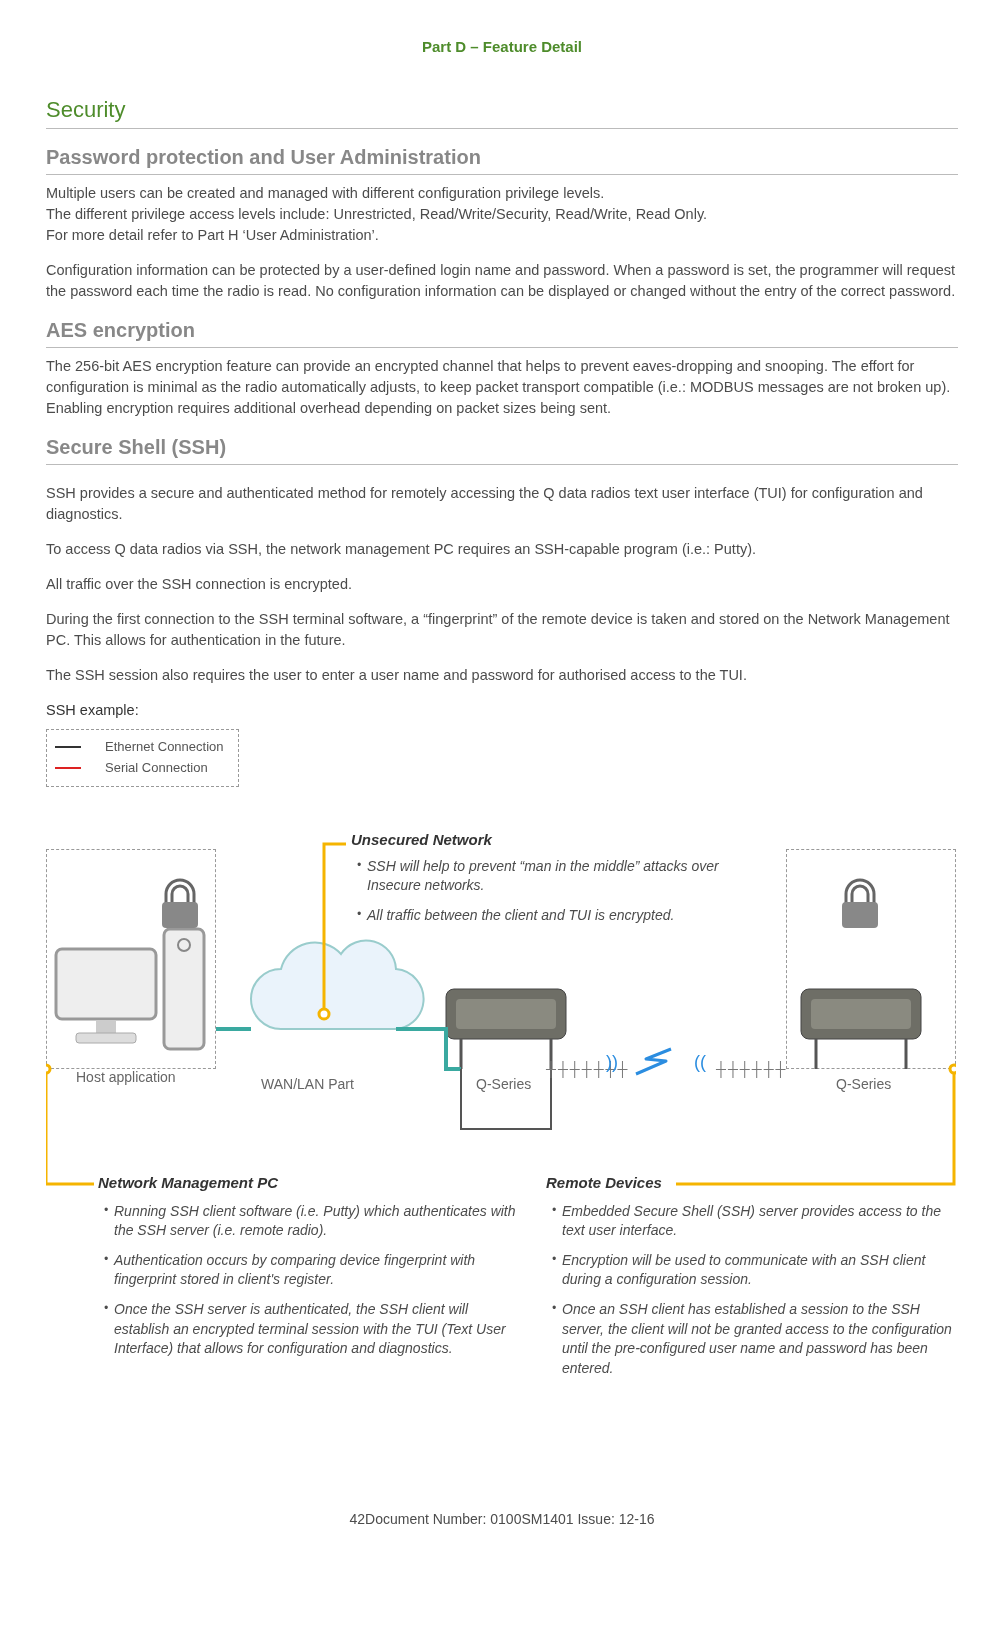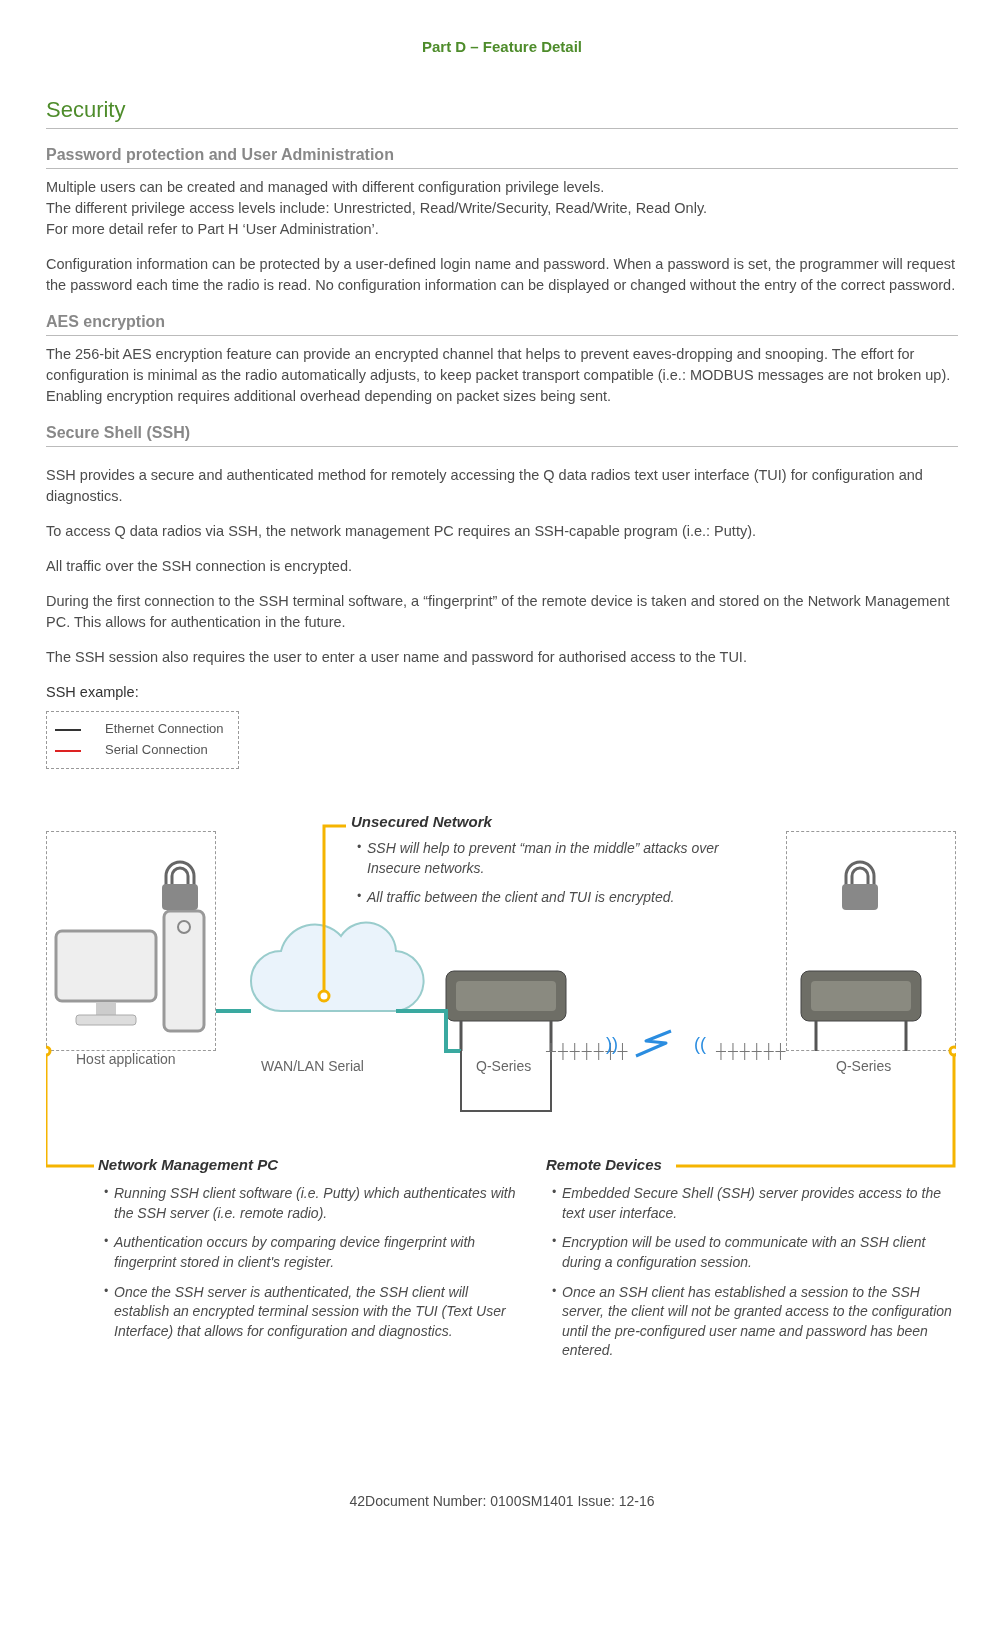--- a/index.html
+++ b/index.html
@@ -24,21 +24,21 @@
   .h1 {
     color: #4e8c2b;
     font-size: 22px;
     font-weight: 400;
     border-bottom: 1px solid #bbb;
     padding-bottom: 2px;
     margin-bottom: 14px;
   }
   .h2 {
     color: #888;
-    font-size: 16px;
+    font-size: 20px;
     font-weight: 600;
     border-bottom: 1px solid #bbb;
     padding-bottom: 2px;
     margin-top: 10px;
     margin-bottom: 8px;
   }
   .para {
     color: #4c4c4c;
     margin-bottom: 14px;
   }
@@ -196,21 +196,21 @@
     <path d="M0 340 L0 455 L48 455" fill="none" stroke="#f5b400" stroke-width="3"></path>
     <circle cx="0" cy="340" r="4" fill="#fff" stroke="#f5b400" stroke-width="3"></circle>
 
     <path d="M908 340 L908 455 L630 455" fill="none" stroke="#f5b400" stroke-width="3"></path>
     <circle cx="908" cy="340" r="4" fill="#fff" stroke="#f5b400" stroke-width="3"></circle>
 
     <path d="M625 320 L600 330 L620 332 L590 345" fill="none" stroke="#2b8de0" stroke-width="3" stroke-linejoin="round"></path>
   </svg>
 
   <div class="device-label" style="left:30px; top:338px;">Host application</div>
-  <div class="device-label" style="left:215px; top:345px;">WAN/LAN Serial</div>
+  <div class="device-label" style="left:215px; top:345px;">WAN/LAN Part</div>
   <div class="device-label" style="left:430px; top:345px;">Q-Series</div>
   <div class="device-label" style="left:790px; top:345px;">Q-Series</div>
 
   <div class="radio-signal" style="left:500px; top:330px;">┼┼┼┼┼┼┼</div>
   <div class="wave" style="left:560px; top:320px;">))</div>
   <div class="wave" style="left:648px; top:320px; transform:scaleX(-1);">))</div>
   <div class="radio-signal" style="left:670px; top:330px;">┼┼┼┼┼┼</div>
 
   <div class="box callout" style="left:305px; top:100px; width:370px;">
     <div class="callout-title">Unsecured Network</div>

